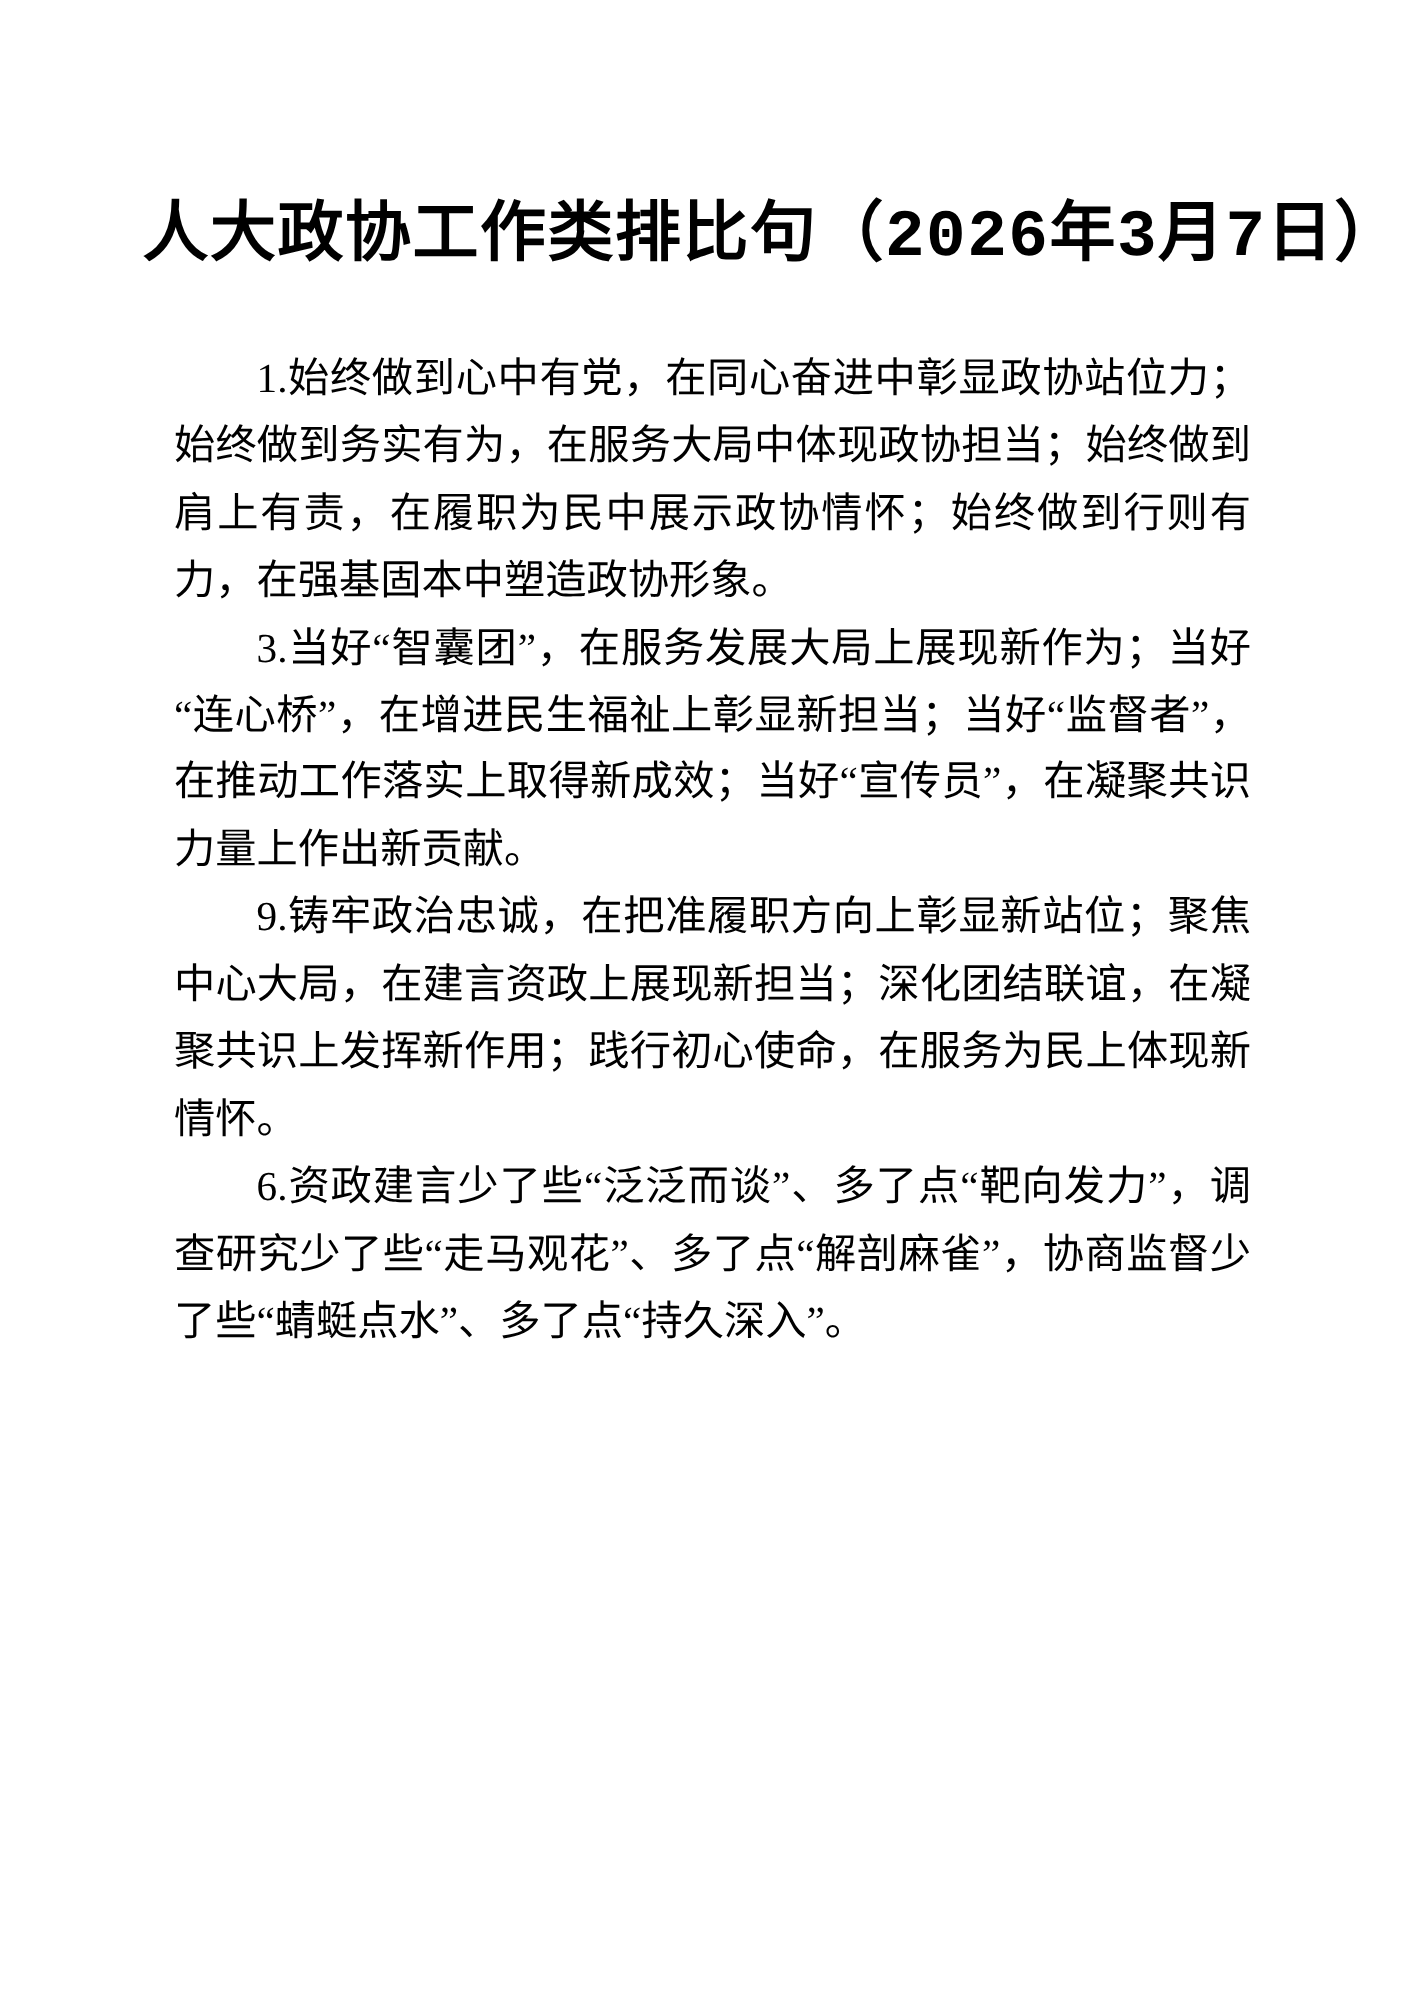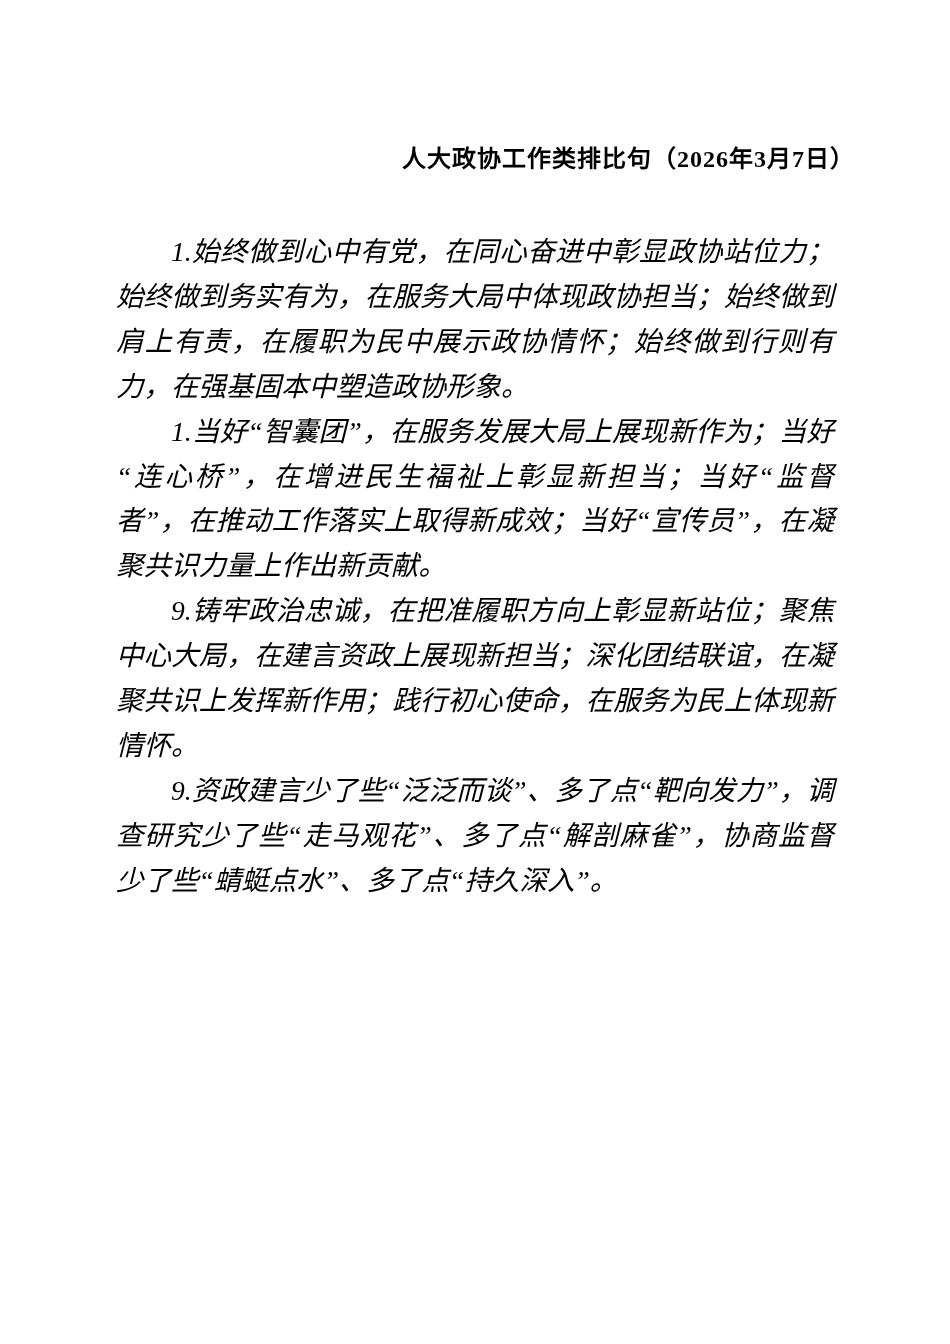--- a/index.html
+++ b/index.html
@@ -12,51 +12,50 @@
     width: 950px;
     height: 1344px;
     background: #ffffff;
     overflow: hidden;
     font-family: "Liberation Serif", "DejaVu Serif", serif;
     color: #000000;
   }
   .doc-title {
     margin: 134px auto 0 auto;
     width: 760px;
-    text-align: right;
-    font-size: 24px;
+    text-align: left;
+    font-size: 44px;
     line-height: 50px;
     font-weight: bold;
-    font-family: Liberation Serif, serif;
+    font-family: Liberation Mono, monospace;
     letter-spacing: 1px;
     white-space: nowrap;
   }
   .doc-body {
     margin: 46px auto 0 auto;
     width: 718px;
     font-size: 27.5px;
     line-height: 44.9px;
     text-align: justify;
     text-justify: inter-ideograph;
   }
   .doc-body p {
     margin: 0;
     padding: 0;
     text-indent: 2em;
     text-align: justify;
     text-align-last: left;
     word-break: break-all;
-    font-style: italic;
   }
 </style>
 </head>
 <body>
 
 <div class="page">
   <h1 class="doc-title">人大政协工作类排比句（2026年3月7日）</h1>
 
   <div class="doc-body">
     <p>1.始终做到心中有党，在同心奋进中彰显政协站位力；始终做到务实有为，在服务大局中体现政协担当；始终做到肩上有责，在履职为民中展示政协情怀；始终做到行则有力，在强基固本中塑造政协形象。</p>
-    <p>1.当好“智囊团”，在服务发展大局上展现新作为；当好“连心桥”，在增进民生福祉上彰显新担当；当好“监督者”，在推动工作落实上取得新成效；当好“宣传员”，在凝聚共识力量上作出新贡献。</p>
+    <p>3.当好“智囊团”，在服务发展大局上展现新作为；当好“连心桥”，在增进民生福祉上彰显新担当；当好“监督者”，在推动工作落实上取得新成效；当好“宣传员”，在凝聚共识力量上作出新贡献。</p>
     <p>9.铸牢政治忠诚，在把准履职方向上彰显新站位；聚焦中心大局，在建言资政上展现新担当；深化团结联谊，在凝聚共识上发挥新作用；践行初心使命，在服务为民上体现新情怀。</p>
-    <p>9.资政建言少了些“泛泛而谈”、多了点“靶向发力”，调查研究少了些“走马观花”、多了点“解剖麻雀”，协商监督少了些“蜻蜓点水”、多了点“持久深入”。</p>
+    <p>6.资政建言少了些“泛泛而谈”、多了点“靶向发力”，调查研究少了些“走马观花”、多了点“解剖麻雀”，协商监督少了些“蜻蜓点水”、多了点“持久深入”。</p>
   </div>
 </div>
 
 </body></html>

